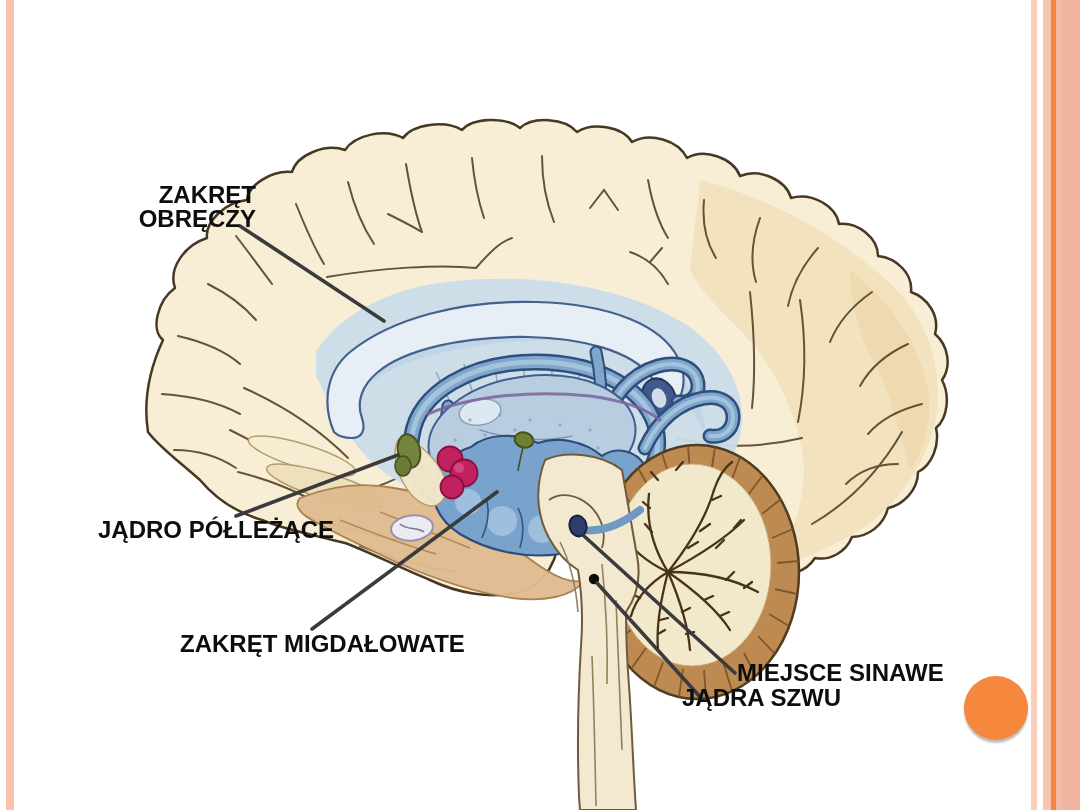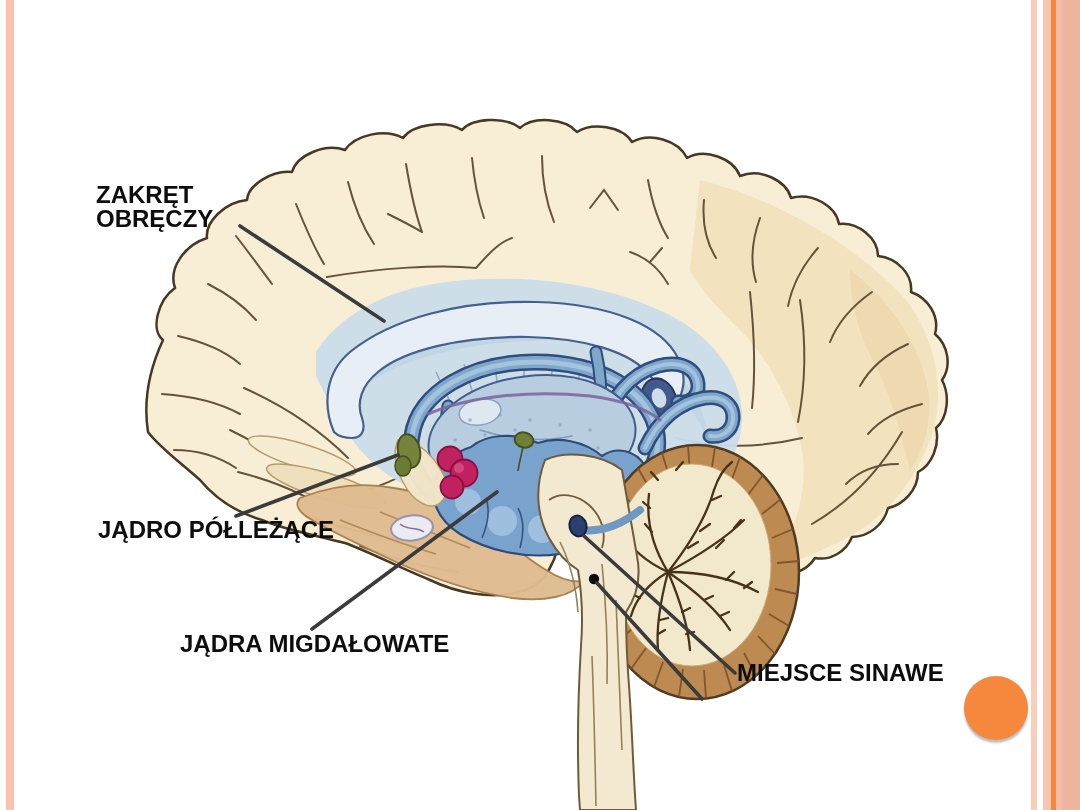--- a/index.html
+++ b/index.html
@@ -12,21 +12,21 @@
   .bar-right-band .lighter{position:absolute;left:0;top:0;width:8px;height:810px;background:#f6c6b1;}
   .bar-right-stripe{position:absolute;left:8px;top:0;width:5px;height:810px;background:#f5853f;}
   .bar-right-deep{position:absolute;left:19px;top:0;width:18px;height:810px;background:#efb59e;}
   .accent-circle{position:absolute;left:964px;top:676px;width:64px;height:64px;border-radius:50%;
                  background:#f5883c;box-shadow:0 3px 2px rgba(110,110,110,.45);}
   
   svg.figure{position:absolute;left:0;top:0;width:1080px;height:810px;}
   
   .label{position:absolute;font-weight:bold;font-size:24px;line-height:24px;color:#0d0d0d;
          white-space:nowrap;letter-spacing:0px;}
-  #lb-cingulate{left:96px;top:183px;width:160px;text-align:left;white-space:pre-line;}
+  #lb-cingulate{left:96px;top:183px;width:160px;text-align:right;white-space:pre-line;}
   #lb-accumbens{left:98px;top:518px;text-align:center;}
   #lb-amygdala{left:180px;top:632px;}
   #lb-locus{left:737px;top:661px;text-align:center;}
   #lb-raphe{left:682px;top:686px;}
 </style>
 </head>
 <body>
 
 <div class="slide">
 
@@ -337,15 +337,16 @@
       <line x1="236" y1="516" x2="398" y2="455"></line>
       <line x1="312" y1="629" x2="497" y2="492"></line>
       <line x1="584" y1="536" x2="735" y2="673"></line>
       <line x1="597" y1="583" x2="702" y2="699"></line>
     </g>
   </svg>
 
   <div class="label" id="lb-cingulate">ZAKRĘT
 OBRĘCZY</div>
   <div class="label" id="lb-accumbens">JĄDRO PÓŁLEŻĄCE</div>
-  <div class="label" id="lb-amygdala">JĄDRA MIGDAŁOWATE</div>
+  <div class="label" id="lb-amygdala">ZAKRĘT MIGDAŁOWATE</div>
   <div class="label" id="lb-locus">MIEJSCE SINAWE</div>
+  <div class="label" id="lb-raphe">JĄDRA SZWU</div>
 </div>
 
 </body></html>

